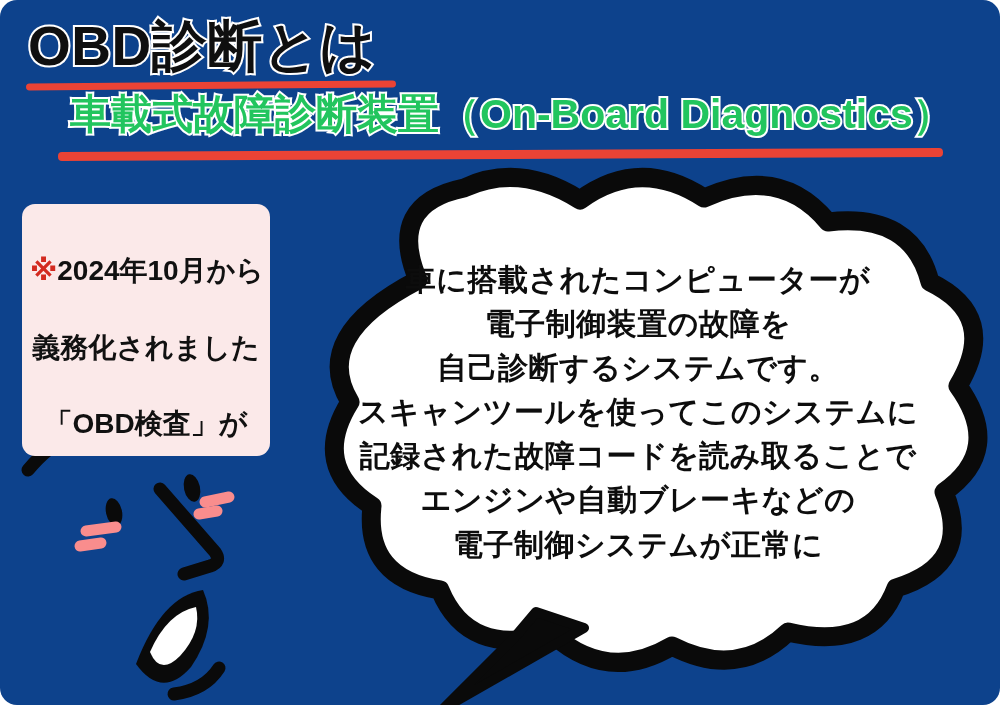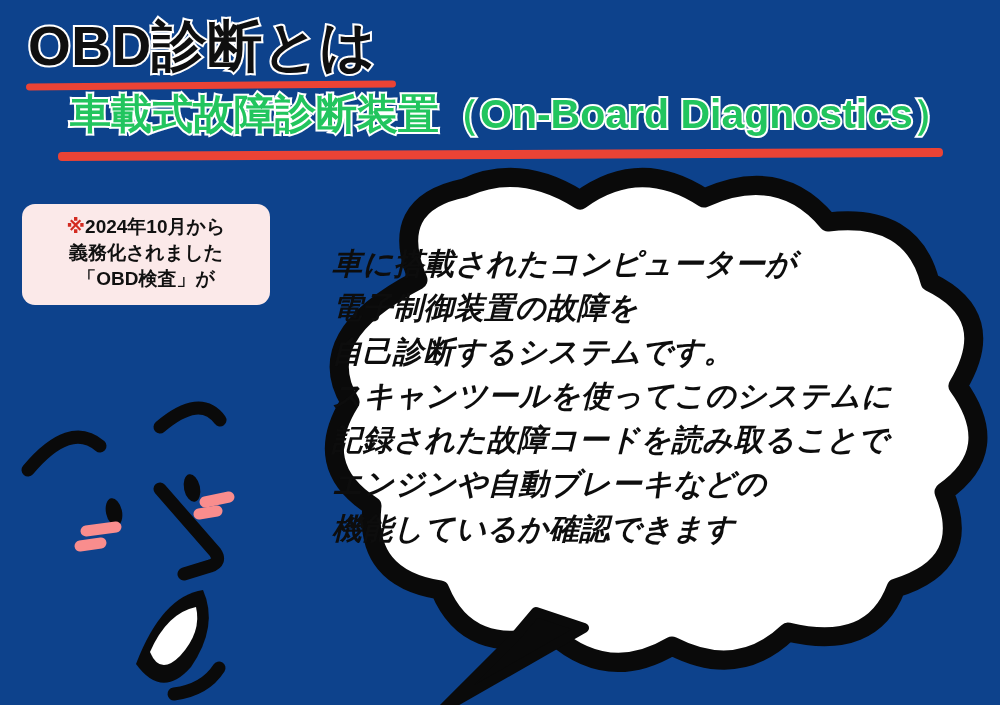--- a/index.html
+++ b/index.html
@@ -8,20 +8,21 @@
     padding: 0;
     background: #ffffff;
   }
   #poster {
     position: relative;
     width: 1000px;
     height: 705px;
     overflow: hidden;
     background: #0d428c;
     font-family: "Liberation Sans", "DejaVu Sans", sans-serif;
+    border-radius: 17px;
   }
 
   
   .art-layer {
     position: absolute;
     inset: 0;
     width: 1000px;
     height: 705px;
     pointer-events: none;
   }
@@ -88,25 +89,26 @@
     top: 204px;
     width: 248px;
     box-sizing: border-box;
     padding: 10px 8px 12px 8px;
     background: #fbe9e9;
     border-radius: 13px;
     text-align: center;
     z-index: 6;
   }
   .note-line {
-    font-size: 19px;
+    font-size: 28px;
     font-weight: 700;
     line-height: 1.38;
     color: #111111;
     white-space: nowrap;
+    margin-top: 38px;
   }
   .note-mark {
     color: #d32a20;
   }
 
   
   .bubble-wrap {
     position: absolute;
     left: 268px;
     top: 160px;
@@ -114,25 +116,24 @@
     height: 545px;
     z-index: 4;
   }
   .bubble-svg {
     position: absolute;
     inset: 0;
   }
   .bubble-text {
     position: absolute;
     left: 64px;
-    top: 82px;
+    top: 98px;
     width: 612px;
-    text-align: left;
+    text-align: center;
     z-index: 2;
-    font-style: italic;
   }
   .bubble-line {
     font-size: 30px;
     font-weight: 700;
     line-height: 1.47;
     color: #0d0d0d;
     letter-spacing: 0.5px;
     white-space: nowrap;
   }
 </style>
@@ -214,17 +215,17 @@
       <path d="M 268 452 L 316 468 L 176 548 L 246 478 Z" fill="#0a0a0a" stroke="#0a0a0a" stroke-width="10" stroke-linejoin="round"></path>
     </svg>
 
     <div class="bubble-text">
       <div class="bubble-line">車に搭載されたコンピューターが</div>
       <div class="bubble-line">電子制御装置の故障を</div>
       <div class="bubble-line">自己診断するシステムです。</div>
       <div class="bubble-line">スキャンツールを使ってこのシステムに</div>
       <div class="bubble-line">記録された故障コードを読み取ることで</div>
       <div class="bubble-line">エンジンや自動ブレーキなどの</div>
-      <div class="bubble-line">機能しているか確認できます</div>
+      <div class="bubble-line">電子制御システムが正常に</div>
     </div>
   </div>
 
 </div>
 
 </body></html>

